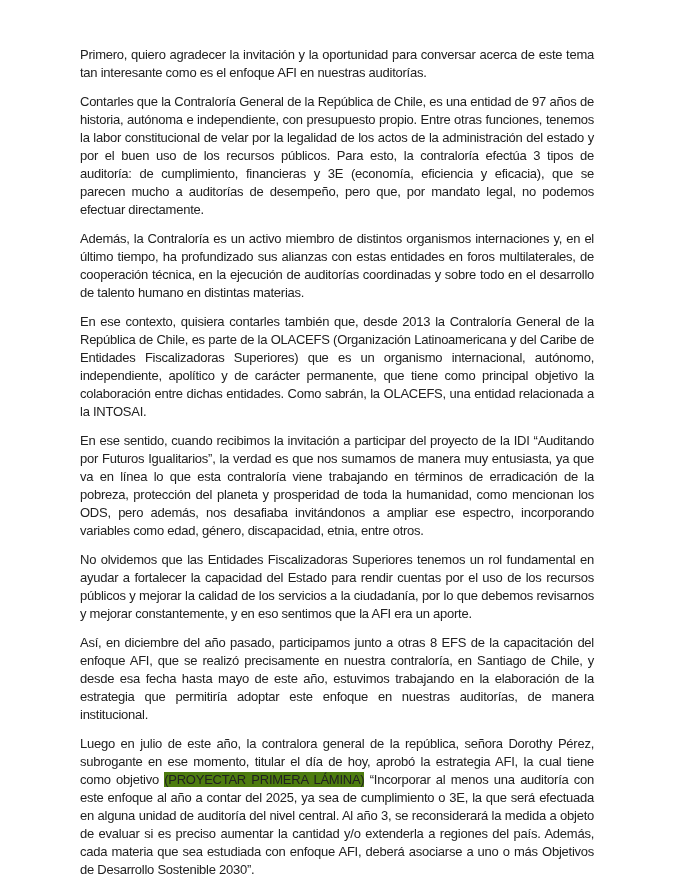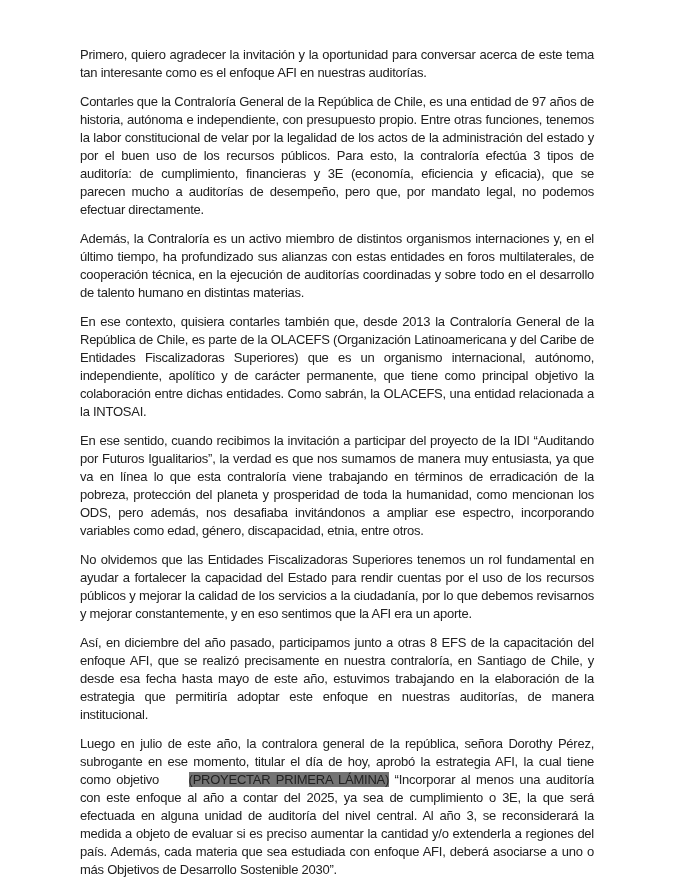--- a/index.html
+++ b/index.html
@@ -26,22 +26,21 @@
     line-height: 18px;
     letter-spacing: -0.25px;
     color: #212121;
     text-align: justify;
     text-justify: inter-word;
   }
   .doc p.para:last-child {
     margin-bottom: 0;
   }
   .hl {
-    background: #737373;
-    margin-left: 24px;
+    background: #4d7c0f;
   }
 </style>
 </head>
 <body>
 
 <main class="page">
   <section class="doc">
       <p class="para"><span>Primero, quiero agradecer la invitación y la oportunidad para conversar acerca de este tema tan interesante como es el enfoque AFI en nuestras auditorías.</span></p>
       <p class="para"><span>Contarles que la Contraloría General de la República de Chile, es una entidad de 97 años de historia, autónoma e independiente, con presupuesto propio. Entre otras funciones, tenemos la labor constitucional de velar por la legalidad de los actos de la administración del estado y por el buen uso de los recursos públicos. Para esto, la contraloría efectúa 3 tipos de auditoría: de cumplimiento, financieras y 3E (economía, eficiencia y eficacia), que se parecen mucho a auditorías de desempeño, pero que, por mandato legal, no podemos efectuar directamente.</span></p>
       <p class="para"><span>Además, la Contraloría es un activo miembro de distintos organismos internaciones y, en el último tiempo, ha profundizado sus alianzas con estas entidades en foros multilaterales, de cooperación técnica, en la ejecución de auditorías coordinadas y sobre todo en el desarrollo de talento humano en distintas materias.</span></p>

